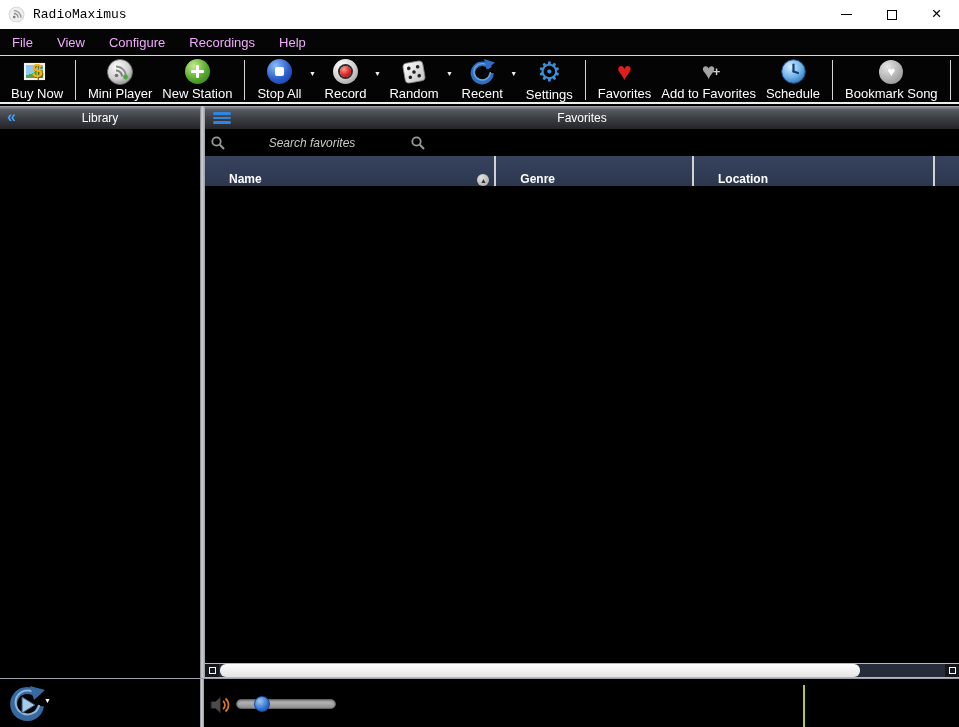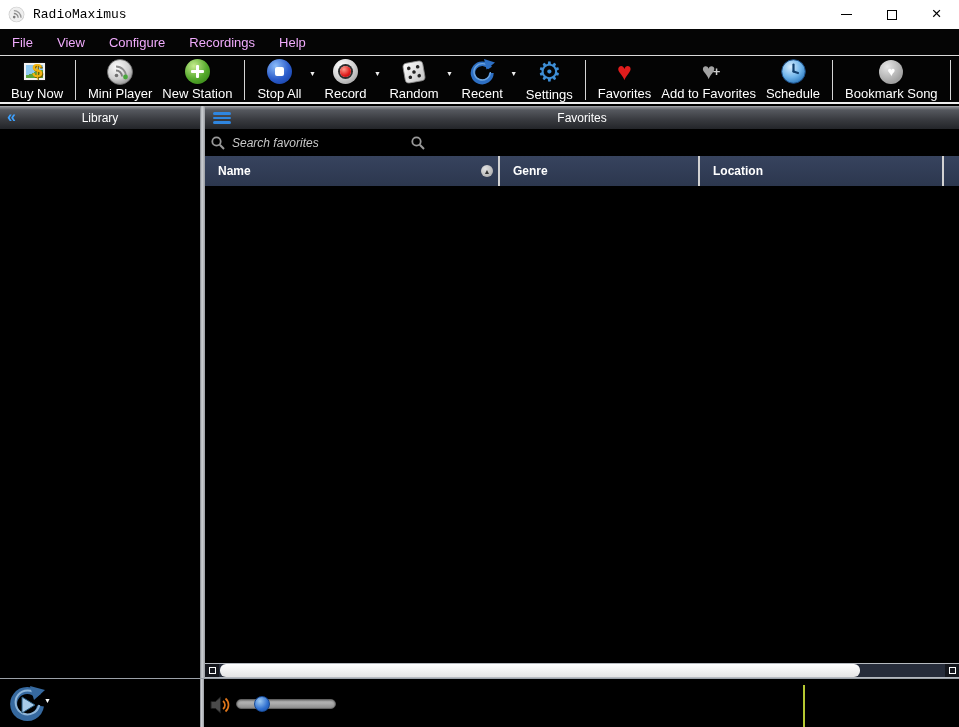--- a/index.html
+++ b/index.html
@@ -71,25 +71,25 @@
   .collapse-glyph { position:absolute; left:7px; top:1px; color:#3da1ff; font-size:16px; font-weight:bold; }
   .hamburger { position:absolute; left:8px; top:5px; width:18px; display:flex; flex-direction:column; gap:2px; }
   .hamburger div { height:2.6px; background:#2f86e0; border-radius:2px; }
   .library-body { position:absolute; left:0; top:129px; width:200px; height:549px; background:#000; }
   .v-sep { position:absolute; left:200px; top:106px; width:5px; height:621px; background:linear-gradient(90deg,#7d8187,#cfd2d6 40%,#9a9da2); }
   
   .search-row { position:absolute; left:205px; top:129px; width:754px; height:27px; background:#000; display:flex; align-items:center; }
   .search-group { display:flex; align-items:center; }
   .search-group.g1 { margin-left:6px; width:194px; }
   .search-group.g2 { margin-left:6px; width:260px; }
-  .search-input { background:transparent; border:none; outline:none; color:#ec4899; font-size:12px; font-style:italic; margin-left:7px; width:160px; font-family:"Liberation Sans",sans-serif; }
+  .search-input { background:transparent; border:none; outline:none; color:#ec4899; font-size:12px; font-style:italic; margin-left:7px; width:160px; font-family:"Liberation Sans",sans-serif;text-align:center; }
   .search-input::placeholder { color:#c9c9c9; font-style:italic; opacity:1; }
   
   .table-header { position:absolute; left:205px; top:156px; width:754px; height:30px; display:flex; background:#313d56; }
-  .th { display:flex; align-items:center; padding-left:13px; color:#fff; font-size:12px; font-weight:bold; border-right:2px solid #d2d2d2; background:linear-gradient(180deg,#37435e,#2c374e); }
+  .th { display:flex; align-items:flex-end; padding-left:24px; color:#fff; font-size:12px; font-weight:bold; border-right:2px solid #d2d2d2; background:linear-gradient(180deg,#37435e,#2c374e); }
   .th.name { width:295px; justify-content:flex-start; position:relative; }
   .th.genre { width:200px; }
   .th.loc { width:244px; }
   .th.extra { flex:1; border-right:none; }
   .sort-badge { position:absolute; right:5px; width:12px; height:12px; border-radius:50%; background:radial-gradient(circle at 35% 30%, #e2e2e2, #a5a5a5); display:flex; align-items:center; justify-content:center; font-size:7px; color:#333; font-weight:normal; }
   .table-body { position:absolute; left:205px; top:186px; width:754px; height:477px; background:#000; }
   
   .hscroll { position:absolute; left:205px; top:663px; width:754px; height:15px; background:#262c3a; border-top:1px solid #b6bac0; border-bottom:1px solid #b6bac0; display:flex; }
   .scroll-btn { width:14px; height:100%; background:#14161c; display:flex; align-items:center; justify-content:center; }
   .scroll-btn .bx { width:7px; height:7px; border:1.6px solid #fff; }

